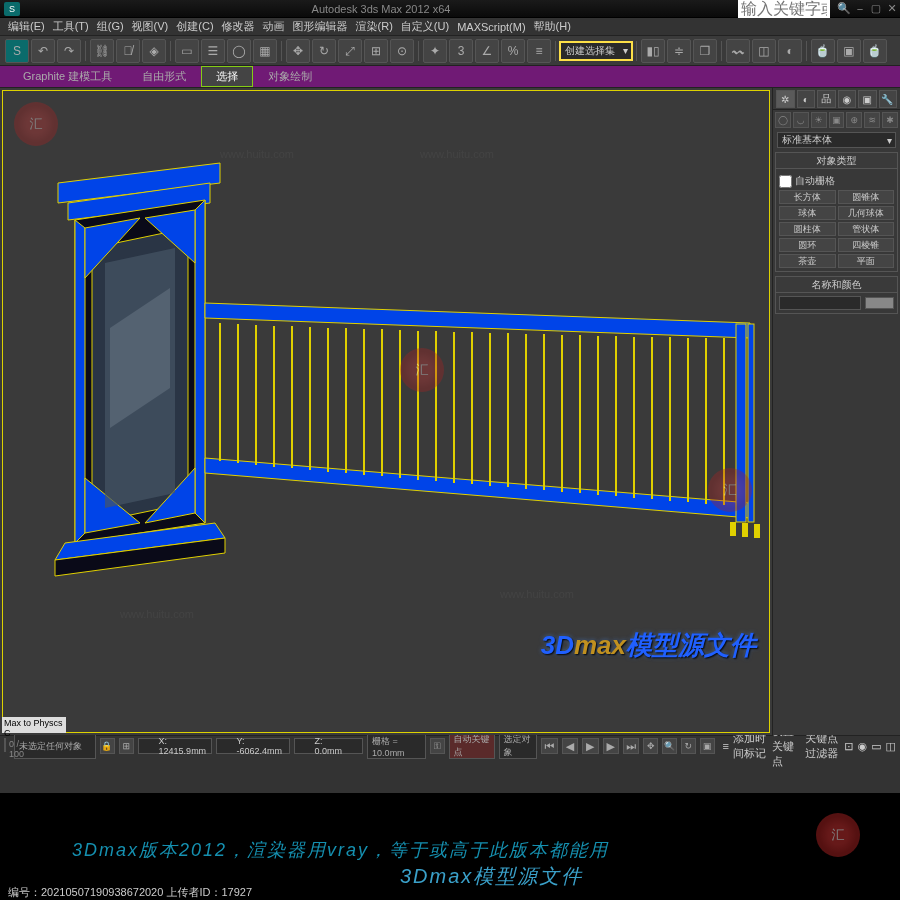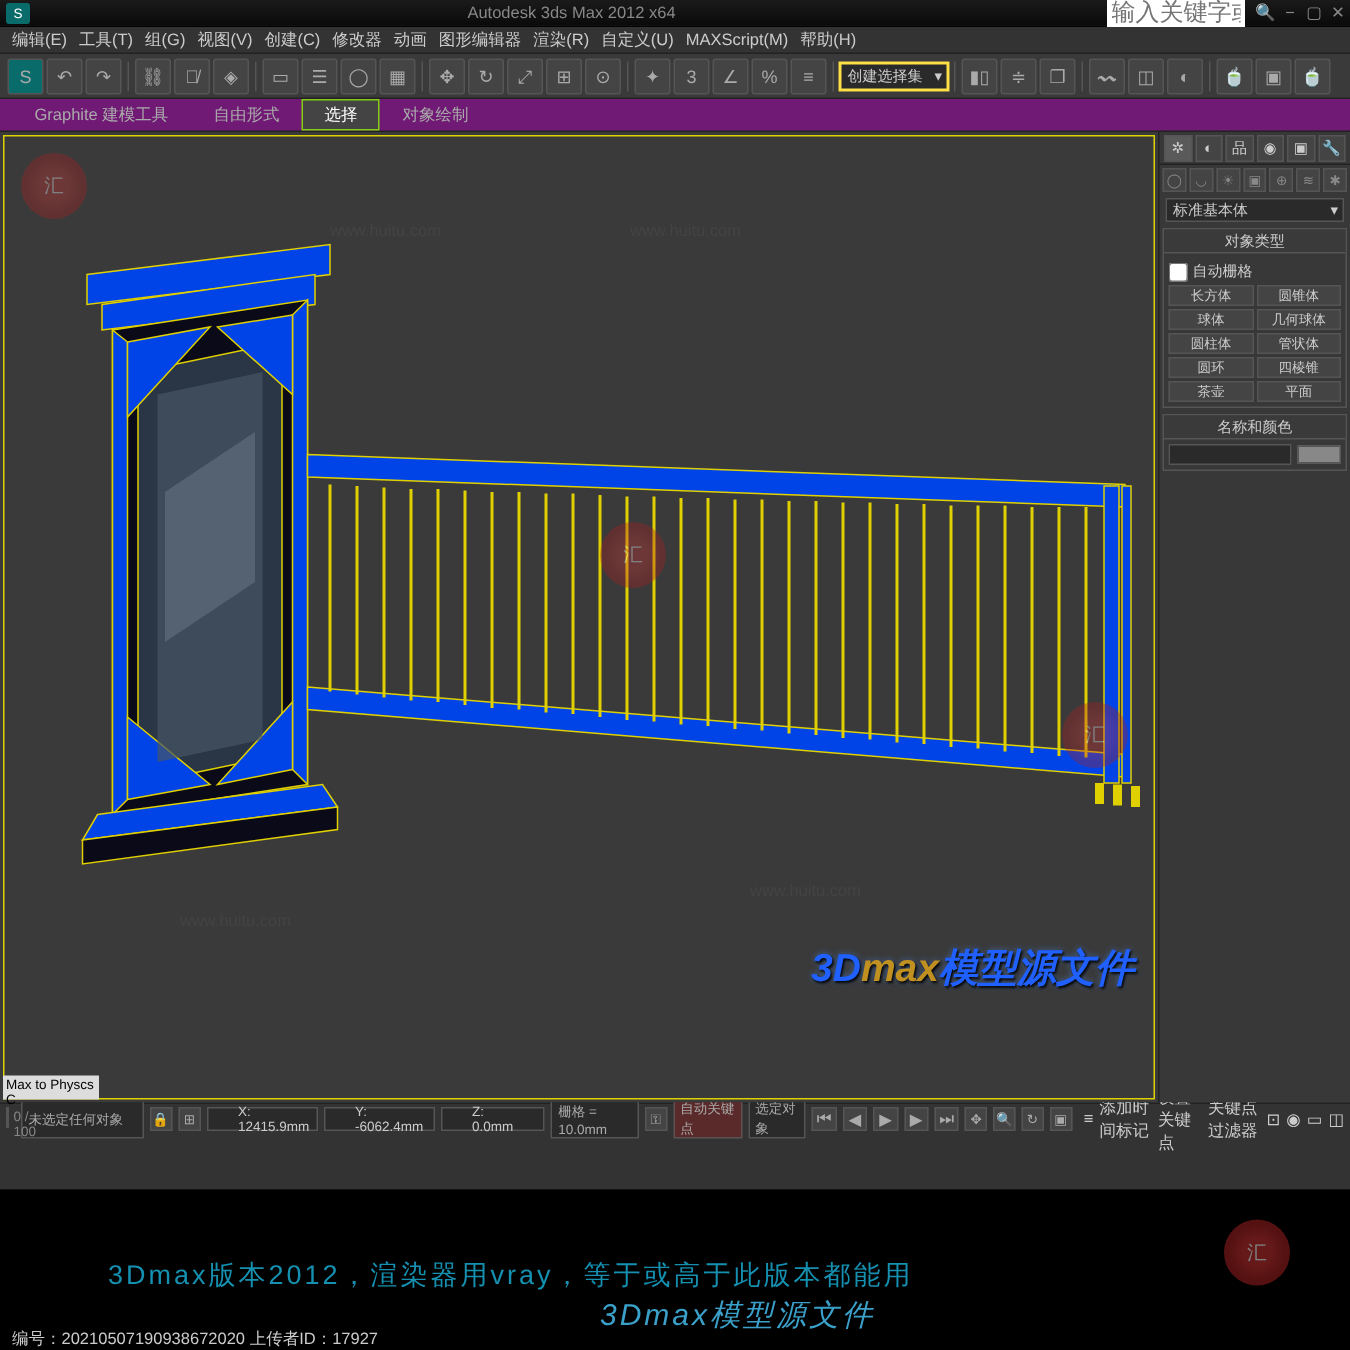--- a/index.html
+++ b/index.html
@@ -46,21 +46,21 @@
 .timetrack .frames{position:absolute;left:4px;top:0;font-size:9px;color:#888}
 .statusrow{display:flex;align-items:center;height:20px;padding:0 4px;gap:4px}
 .statusrow .sbox{background:#2a2a2a;border:1px solid #555;height:16px;padding:12px 4px;font-size:9px;color:#aaa;display:flex;align-items:center}
 .statusrow .coord{background:#2a2a2a;border:1px solid #555;height:16px;width:74px;font-size:9px;color:#ccc;padding:0 20px;display:flex;align-items:center}
 .statusrow .sbtn{width:18px;height:16px;background:#444;border:1px solid #555;display:flex;align-items:center;justify-content:center;color:#aaa;font-size:9px;cursor:pointer}
 .statusrow .pbtn2{width:20px;height:16px;background:#444;border:1px solid #555;color:#aaa;display:flex;align-items:center;justify-content:center;cursor:pointer}
 .promptrow{height:20px;display:flex;align-items:center;padding:0 4px;gap:4px}
 .promptrow .pin{flex:1;height:14px;background:#2a2a2a;border:1px solid #555;color:#aaa;font-size:9px;padding:0 4px;display:flex;align-items:center}
 .matlabel{position:absolute;left:2px;bottom:60px;width:64px;height:16px;background:#ddd;color:#000;font-size:9px;padding:1px 2px}
 .footer{width:900px;height:107px;background:#000;position:relative}
-.footer .line1{position:absolute;left:72px;top:45px;color:#1590b0;font-size:18px;letter-spacing:2px}
+.footer .line1{position:absolute;left:72px;top:45px;color:#1590b0;font-size:18px;font-style:italic;letter-spacing:2px}
 .footer .line2{position:absolute;left:400px;top:70px;color:#3aa0c9;font-size:20px;font-style:italic;letter-spacing:2px}
 .footer .meta{position:absolute;left:8px;top:92px;color:#ccc;font-size:11px}
 .overlay-text{position:absolute;right:16px;bottom:72px;color:#2060ff;font-size:26px;font-style:italic;font-weight:bold;text-shadow:1px 1px 2px #000,0 0 4px rgba(80,150,255,.5)}
 .overlay-text .g{color:#c09020}
 .wm{position:absolute;font-size:11px;color:#555;opacity:.35;pointer-events:none}
 .wmlogo{position:absolute;width:44px;height:44px;opacity:.35;pointer-events:none}
 .wmlogo .c{width:44px;height:44px;border-radius:50%;background:radial-gradient(circle,#c33 30%,#a22 60%);display:flex;align-items:center;justify-content:center;color:#fff;font-size:13px}
 .scene{position:absolute;left:10px;top:40px;width:760px;height:500px}
 </style>
 </head>

